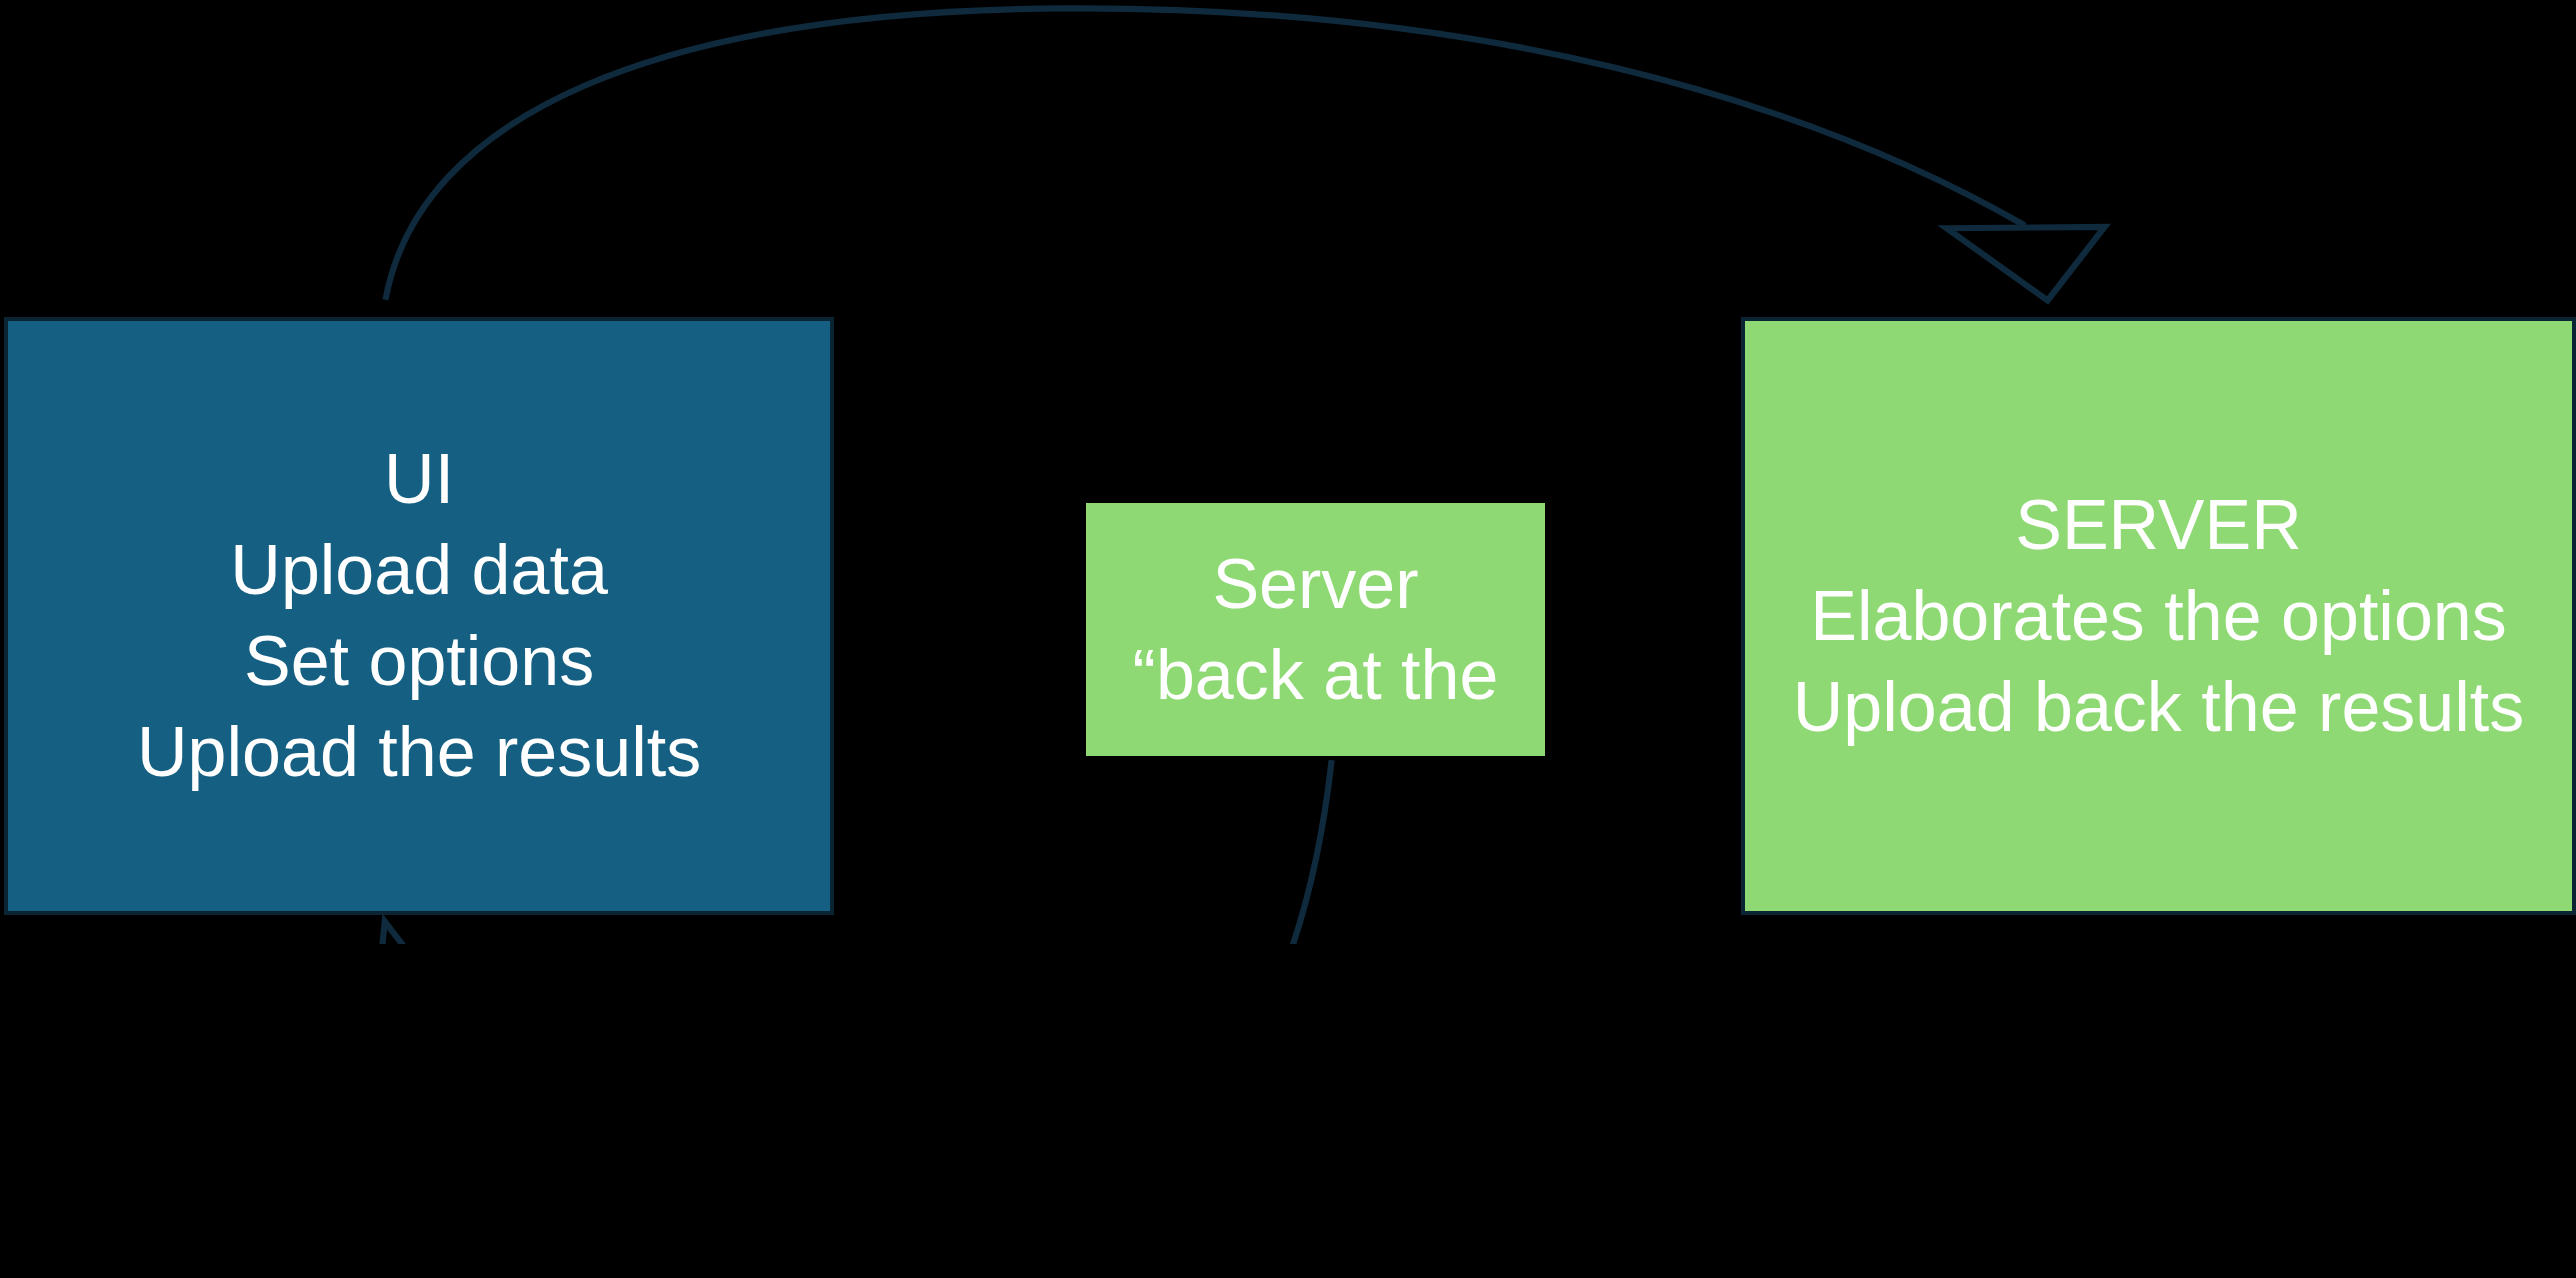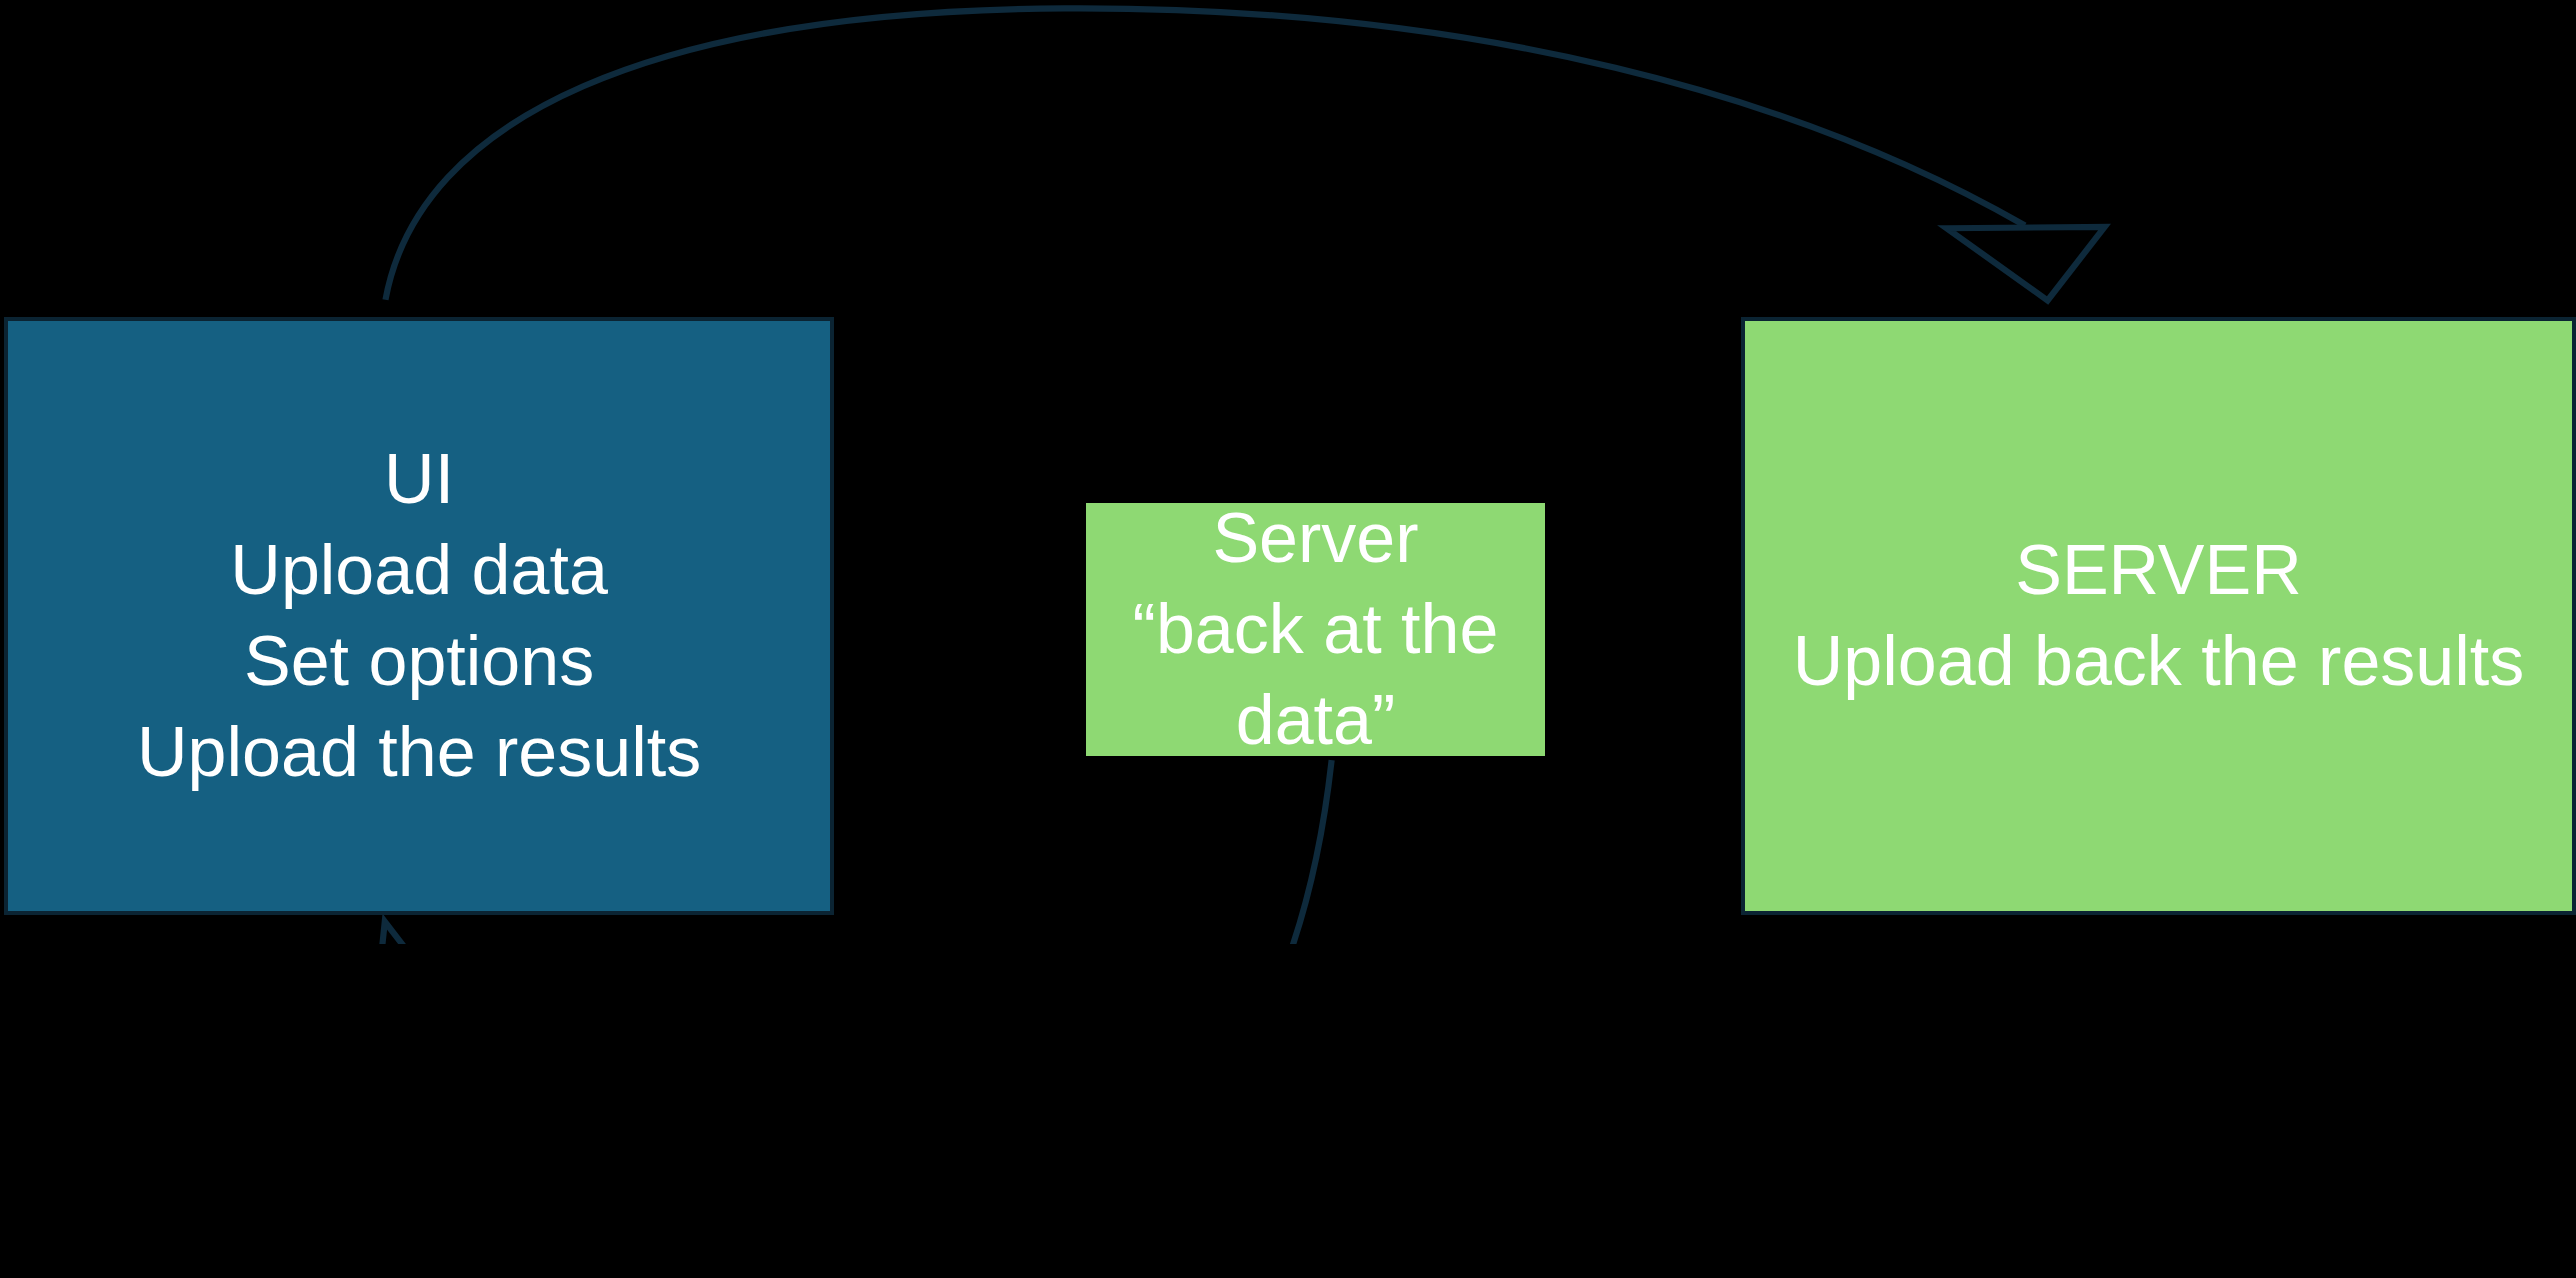--- a/index.html
+++ b/index.html
@@ -84,22 +84,22 @@
   <div class="box box-ui">
     <span class="line">UI</span>
     <span class="line">Upload data</span>
     <span class="line">Set options</span>
     <span class="line">Upload the results</span>
   </div>
 
   <div class="box box-server-note">
     <span class="line">Server</span>
     <span class="line">“back at the</span>
-    <span class="line">data”</span>
   </div>
 
   <div class="box box-server">
     <span class="line">SERVER</span>
+    <span class="line">Elaborates the options</span>
     <span class="line">Upload back the results</span>
   </div>
 
 </div>
 
 
 </body></html>

